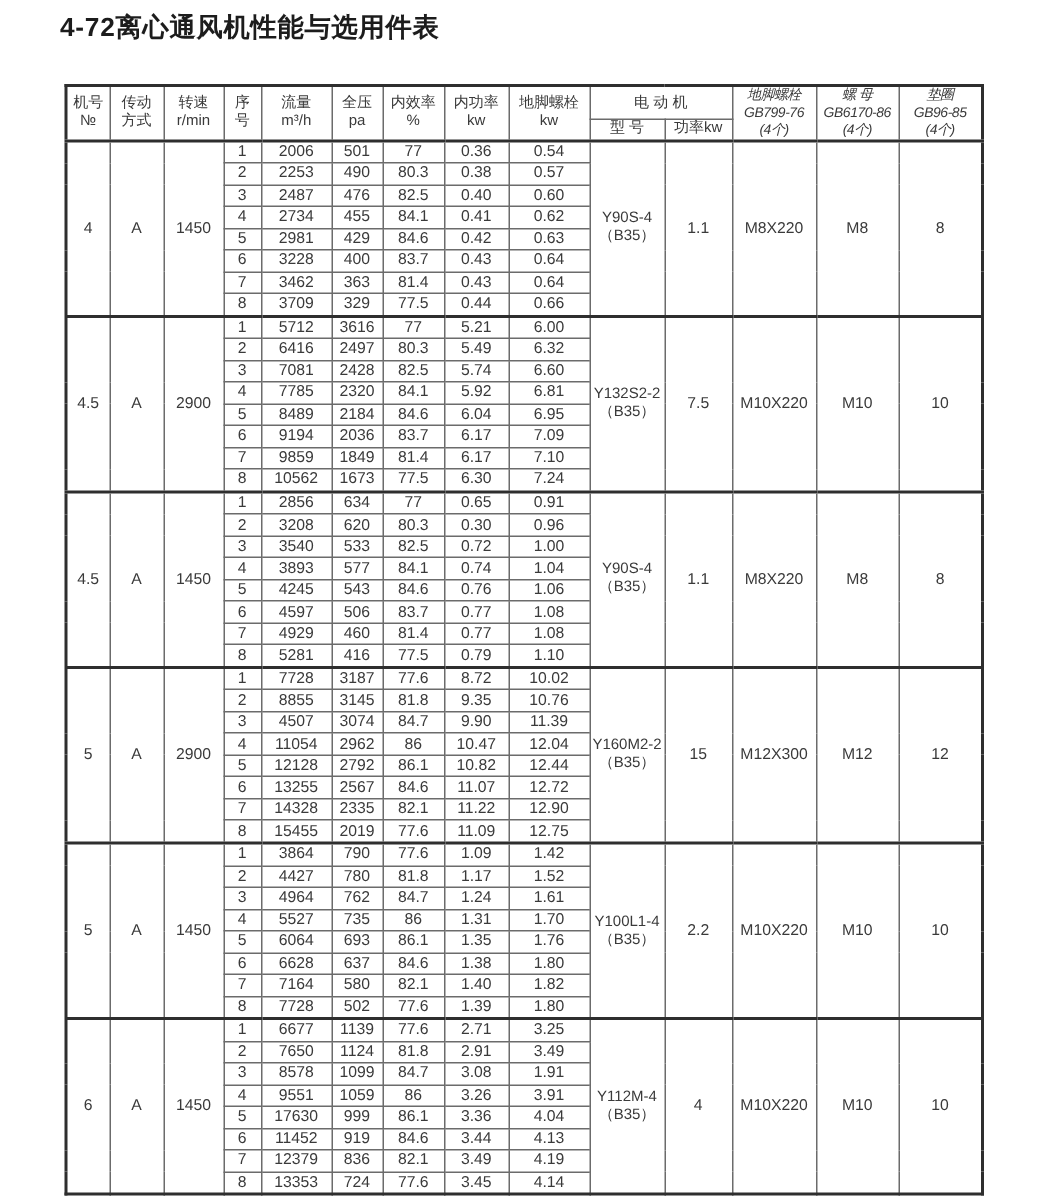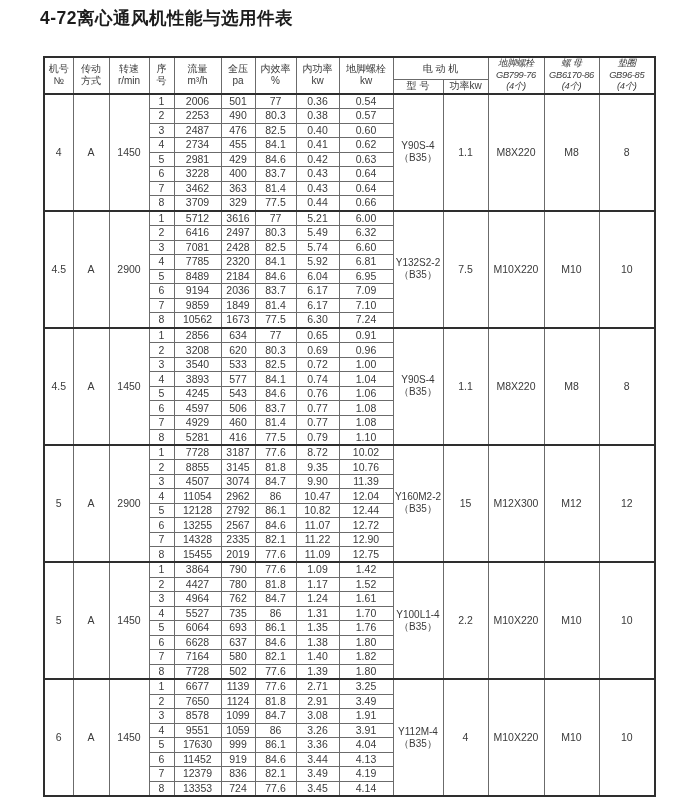--- a/index.html
+++ b/index.html
@@ -261,21 +261,21 @@
         <td rowspan="8">1.1</td>
         <td rowspan="8">M8X220</td>
         <td rowspan="8">M8</td>
         <td rowspan="8">8</td>
       </tr>
       <tr>
         <td>2</td>
         <td>3208</td>
         <td>620</td>
         <td>80.3</td>
-        <td>0.69</td>
+        <td>0.30</td>
         <td>0.96</td>
       </tr>
       <tr>
         <td>3</td>
         <td>3540</td>
         <td>533</td>
         <td>82.5</td>
         <td>0.72</td>
         <td>1.00</td>
       </tr>

